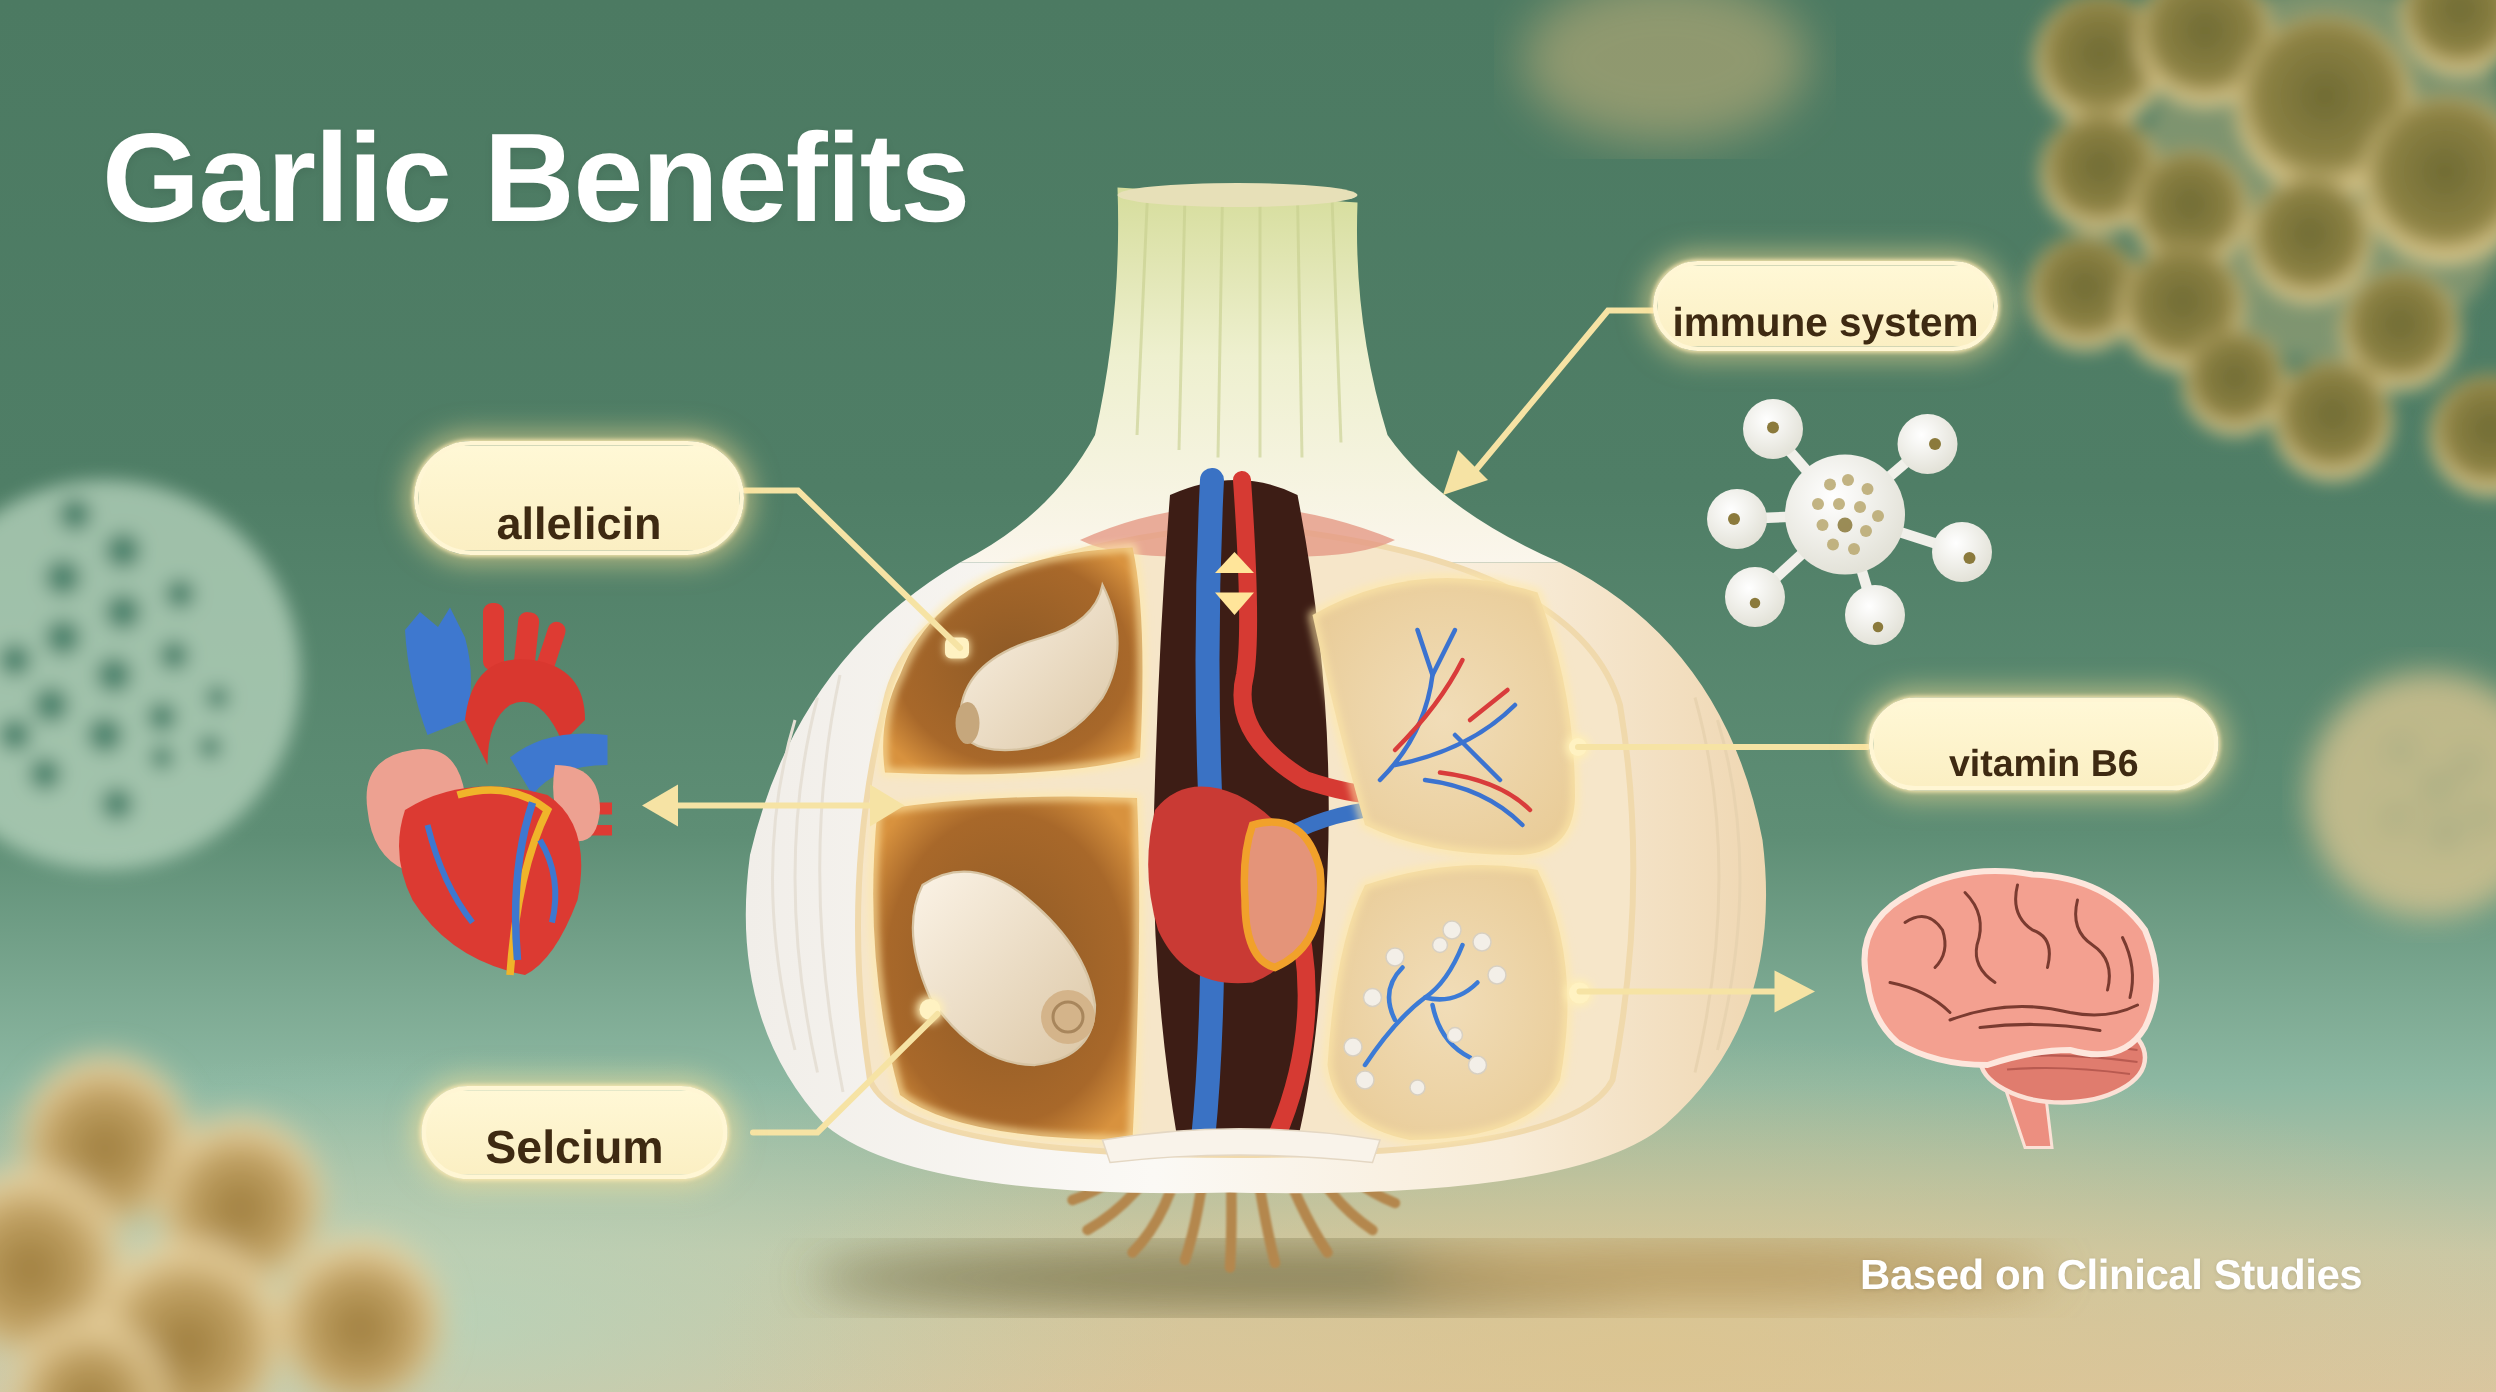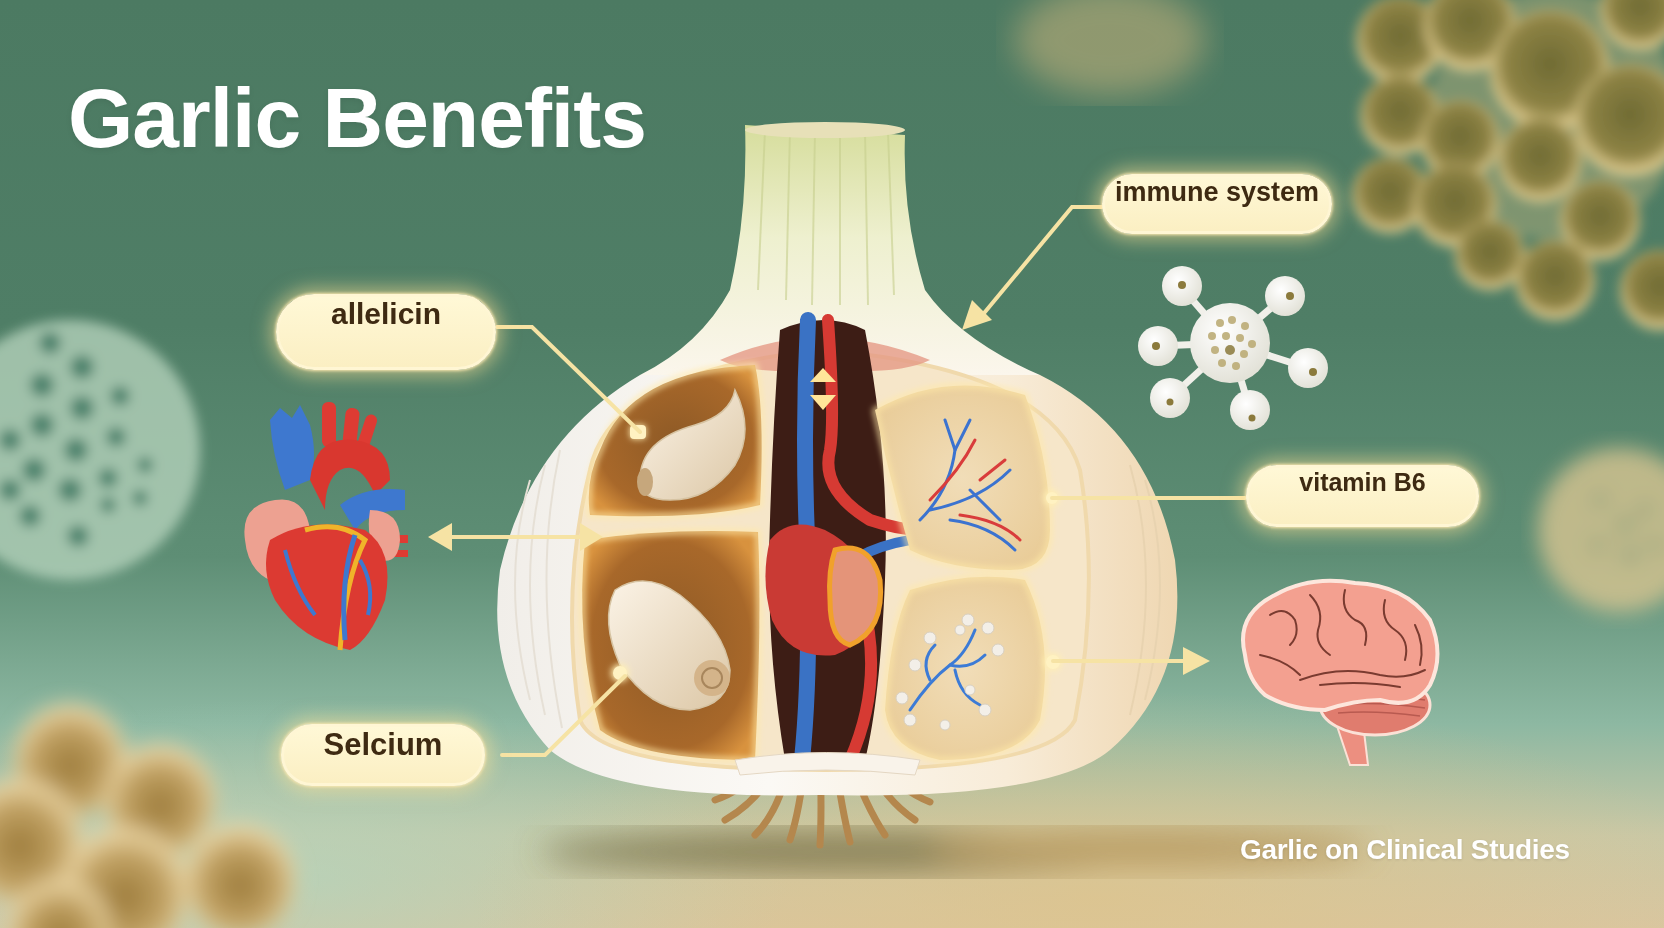--- a/index.html
+++ b/index.html
@@ -21,21 +21,21 @@
       letter-spacing: -1px; line-height: 1;
       text-shadow: 0 2px 6px rgba(0,0,0,0.08);
     }
     .pill {
       position: absolute;
       background: linear-gradient(180deg, #fff8d6 0%, #fbefc3 100%);
       border: 3px solid #fff6d4;
       border-radius: 40px;
       color: #3e2a12;
       font-weight: 700;
-      display: flex; align-items: flex-start; justify-content: center;
+      display: flex; align-items: flex-end; justify-content: center;
       box-shadow: 0 0 18px 6px rgba(255,226,150,0.55), 0 0 3px 1px rgba(255,240,200,0.9);
     }
     .footer {
       position: absolute; left: 1240px; top: 834px;
       font-size: 28px; font-weight: 700; color: #ffffff;
       letter-spacing: -0.3px;
       text-shadow: 0 1px 3px rgba(0,0,0,0.12);
     }
   </style>
 </head>
@@ -410,13 +410,13 @@
 </div>
 
 <div class="pill" style="left:1246px;top:465px;width:233px;height:62px;font-size:25px;">
   <span>vitamin B6</span>
 </div>
 
 <div class="pill" style="left:281px;top:724px;width:204px;height:62px;font-size:31px;">
   <span>Selcium</span>
 </div>
 
-<div class="footer">Garlic on Clinical Studies</div>
+<div class="footer">Based on Clinical Studies</div>
 
 </body></html>

